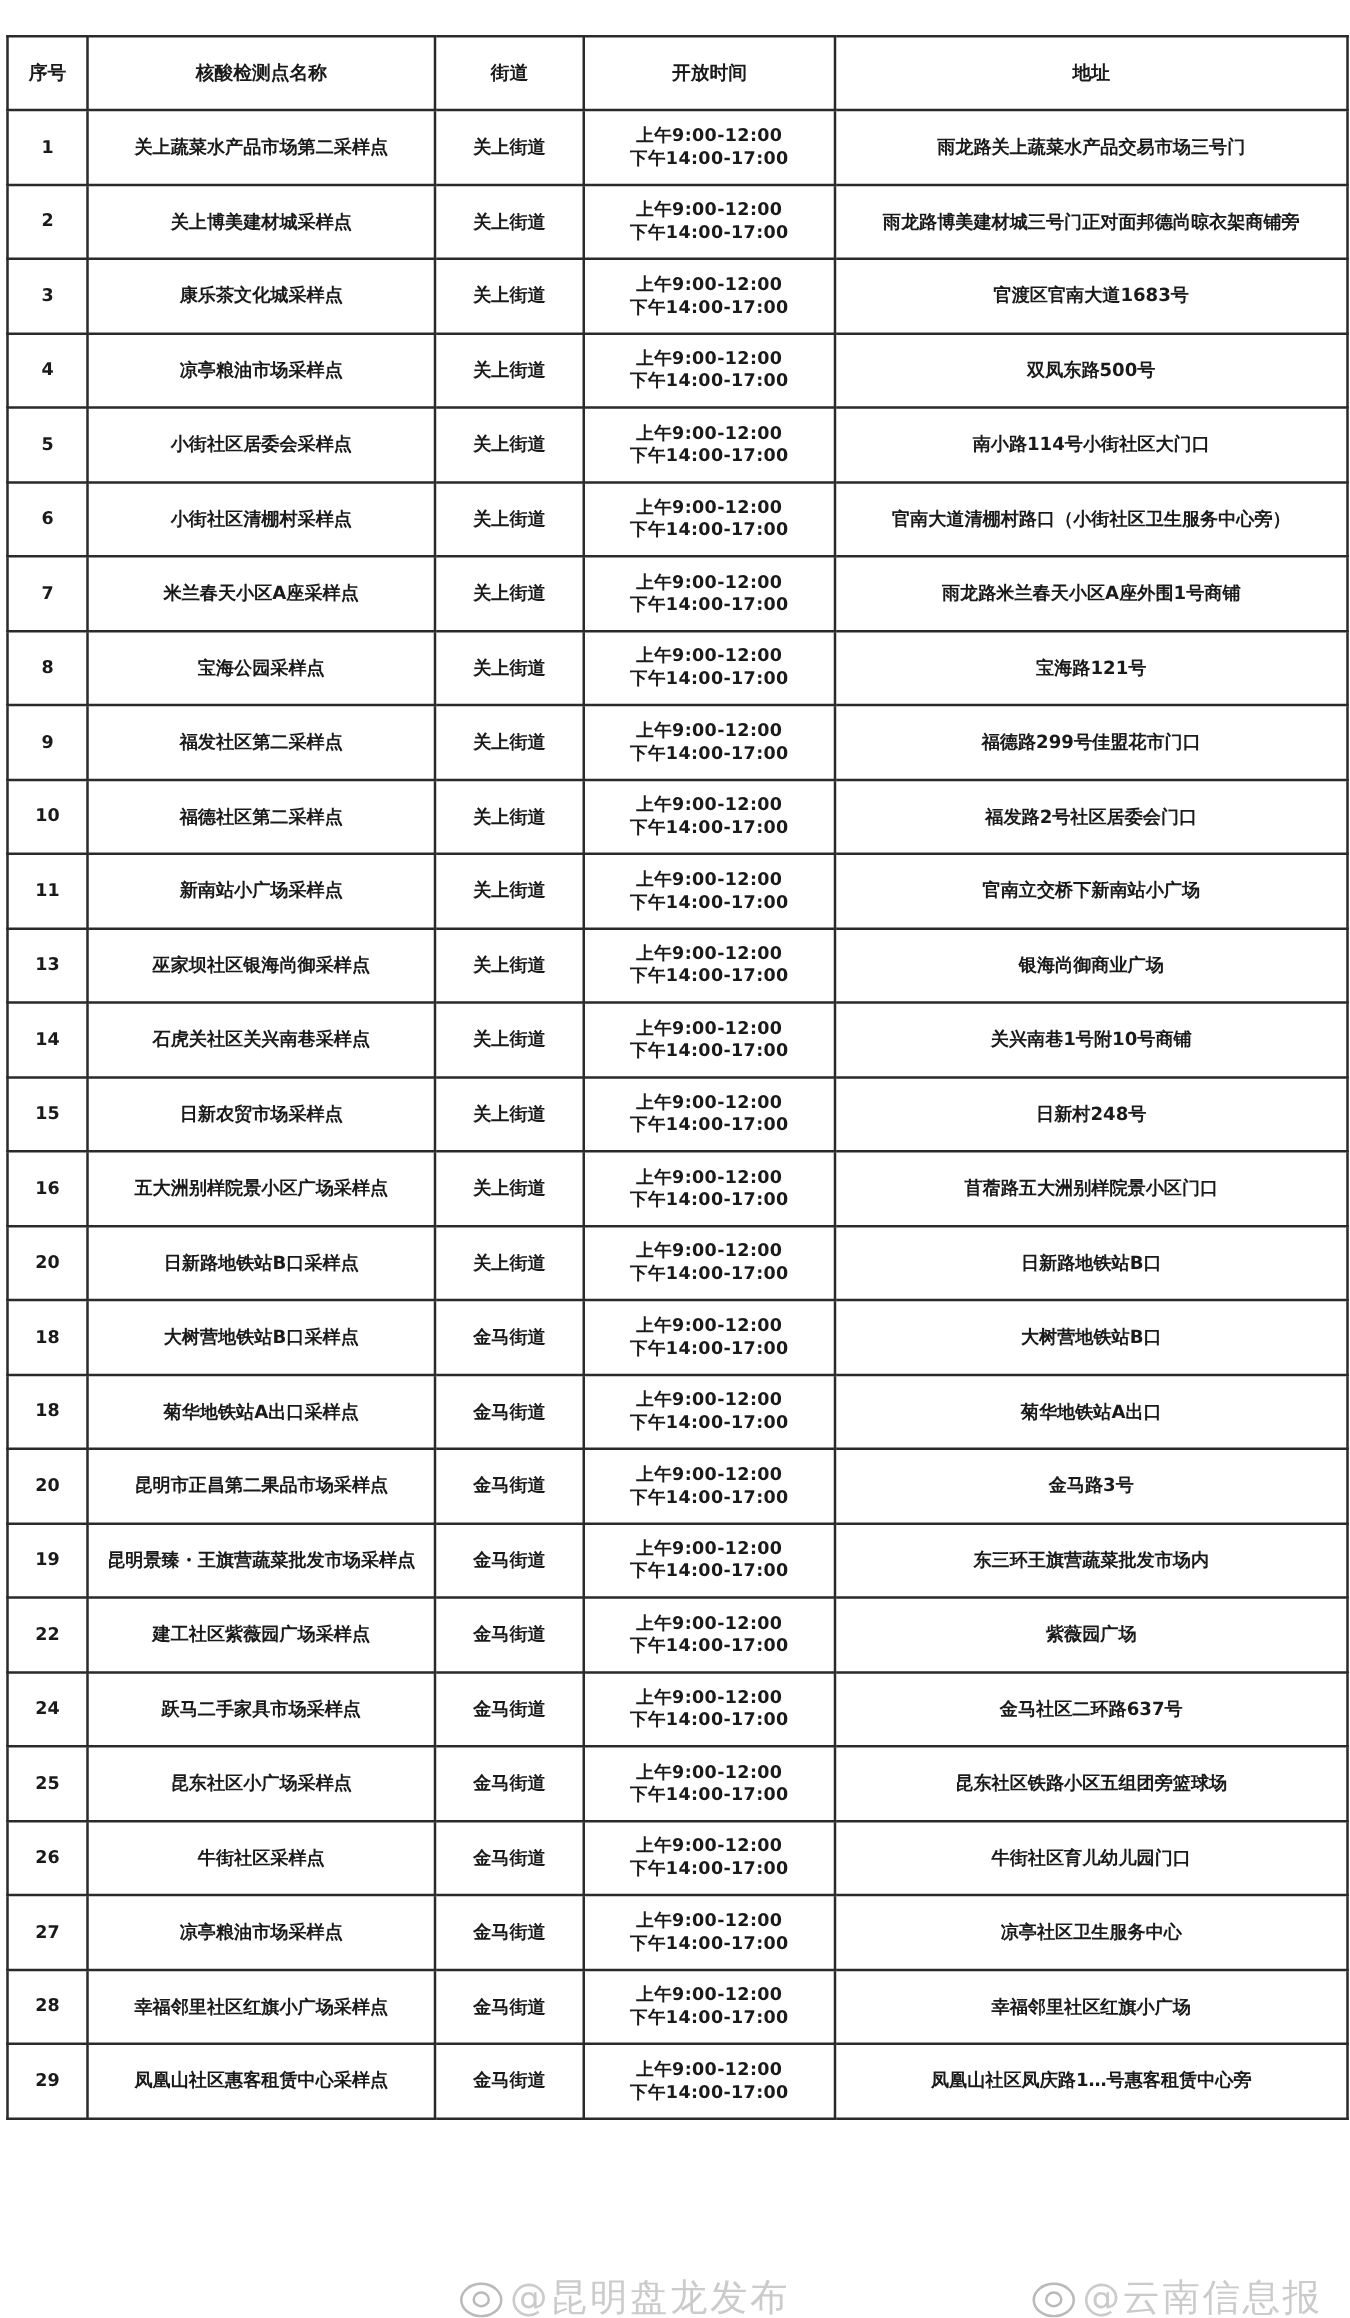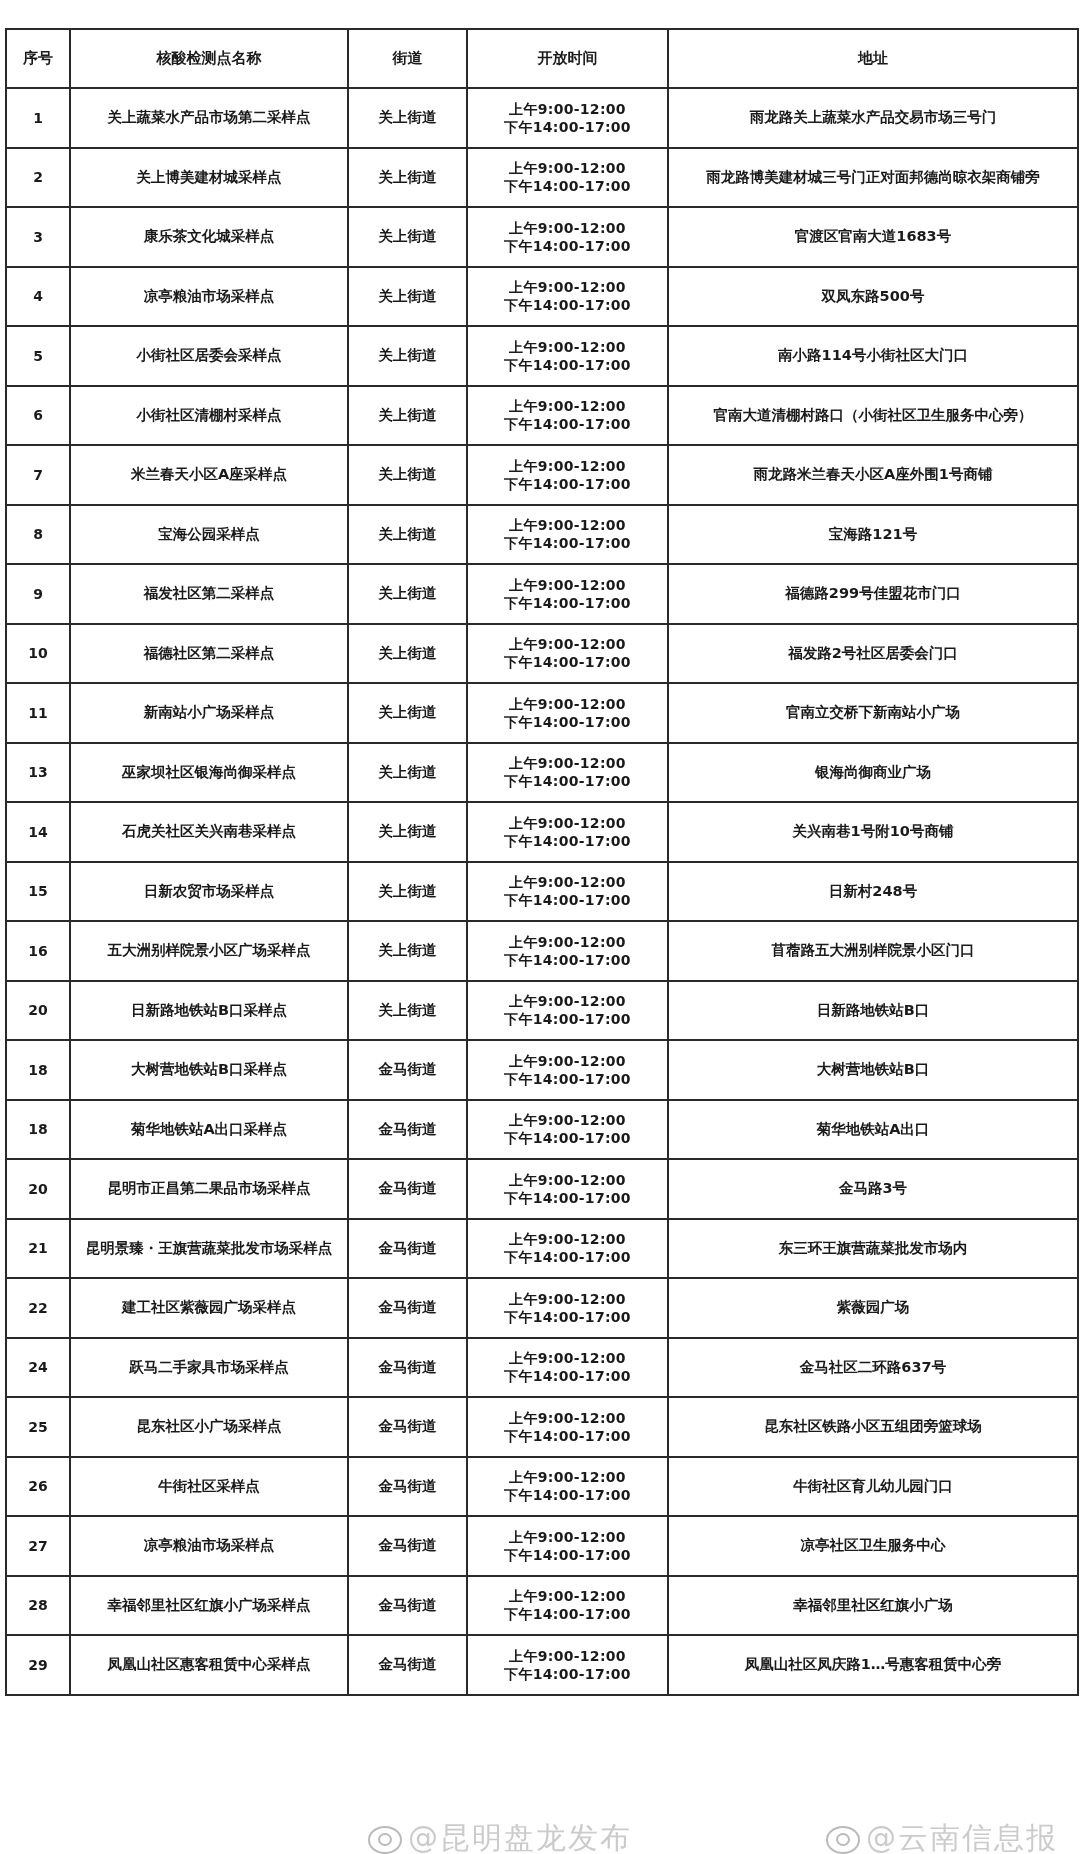--- a/index.html
+++ b/index.html
@@ -293,21 +293,21 @@
           <td class="idx">20</td>
           <td class="name">昆明市正昌第二果品市场采样点</td>
           <td class="street">金马街道</td>
           <td class="hours">
             <span>上午9:00-12:00</span>
             <span>下午14:00-17:00</span>
           </td>
           <td class="addr">金马路3号</td>
         </tr>
         <tr>
-          <td class="idx">21</td>
+          <td class="idx">19</td>
           <td class="name">昆明景臻・王旗营蔬菜批发市场采样点</td>
           <td class="street">金马街道</td>
           <td class="hours">
             <span>上午9:00-12:00</span>
             <span>下午14:00-17:00</span>
           </td>
           <td class="addr">东三环王旗营蔬菜批发市场内</td>
         </tr>
         <tr>
           <td class="idx">22</td>

